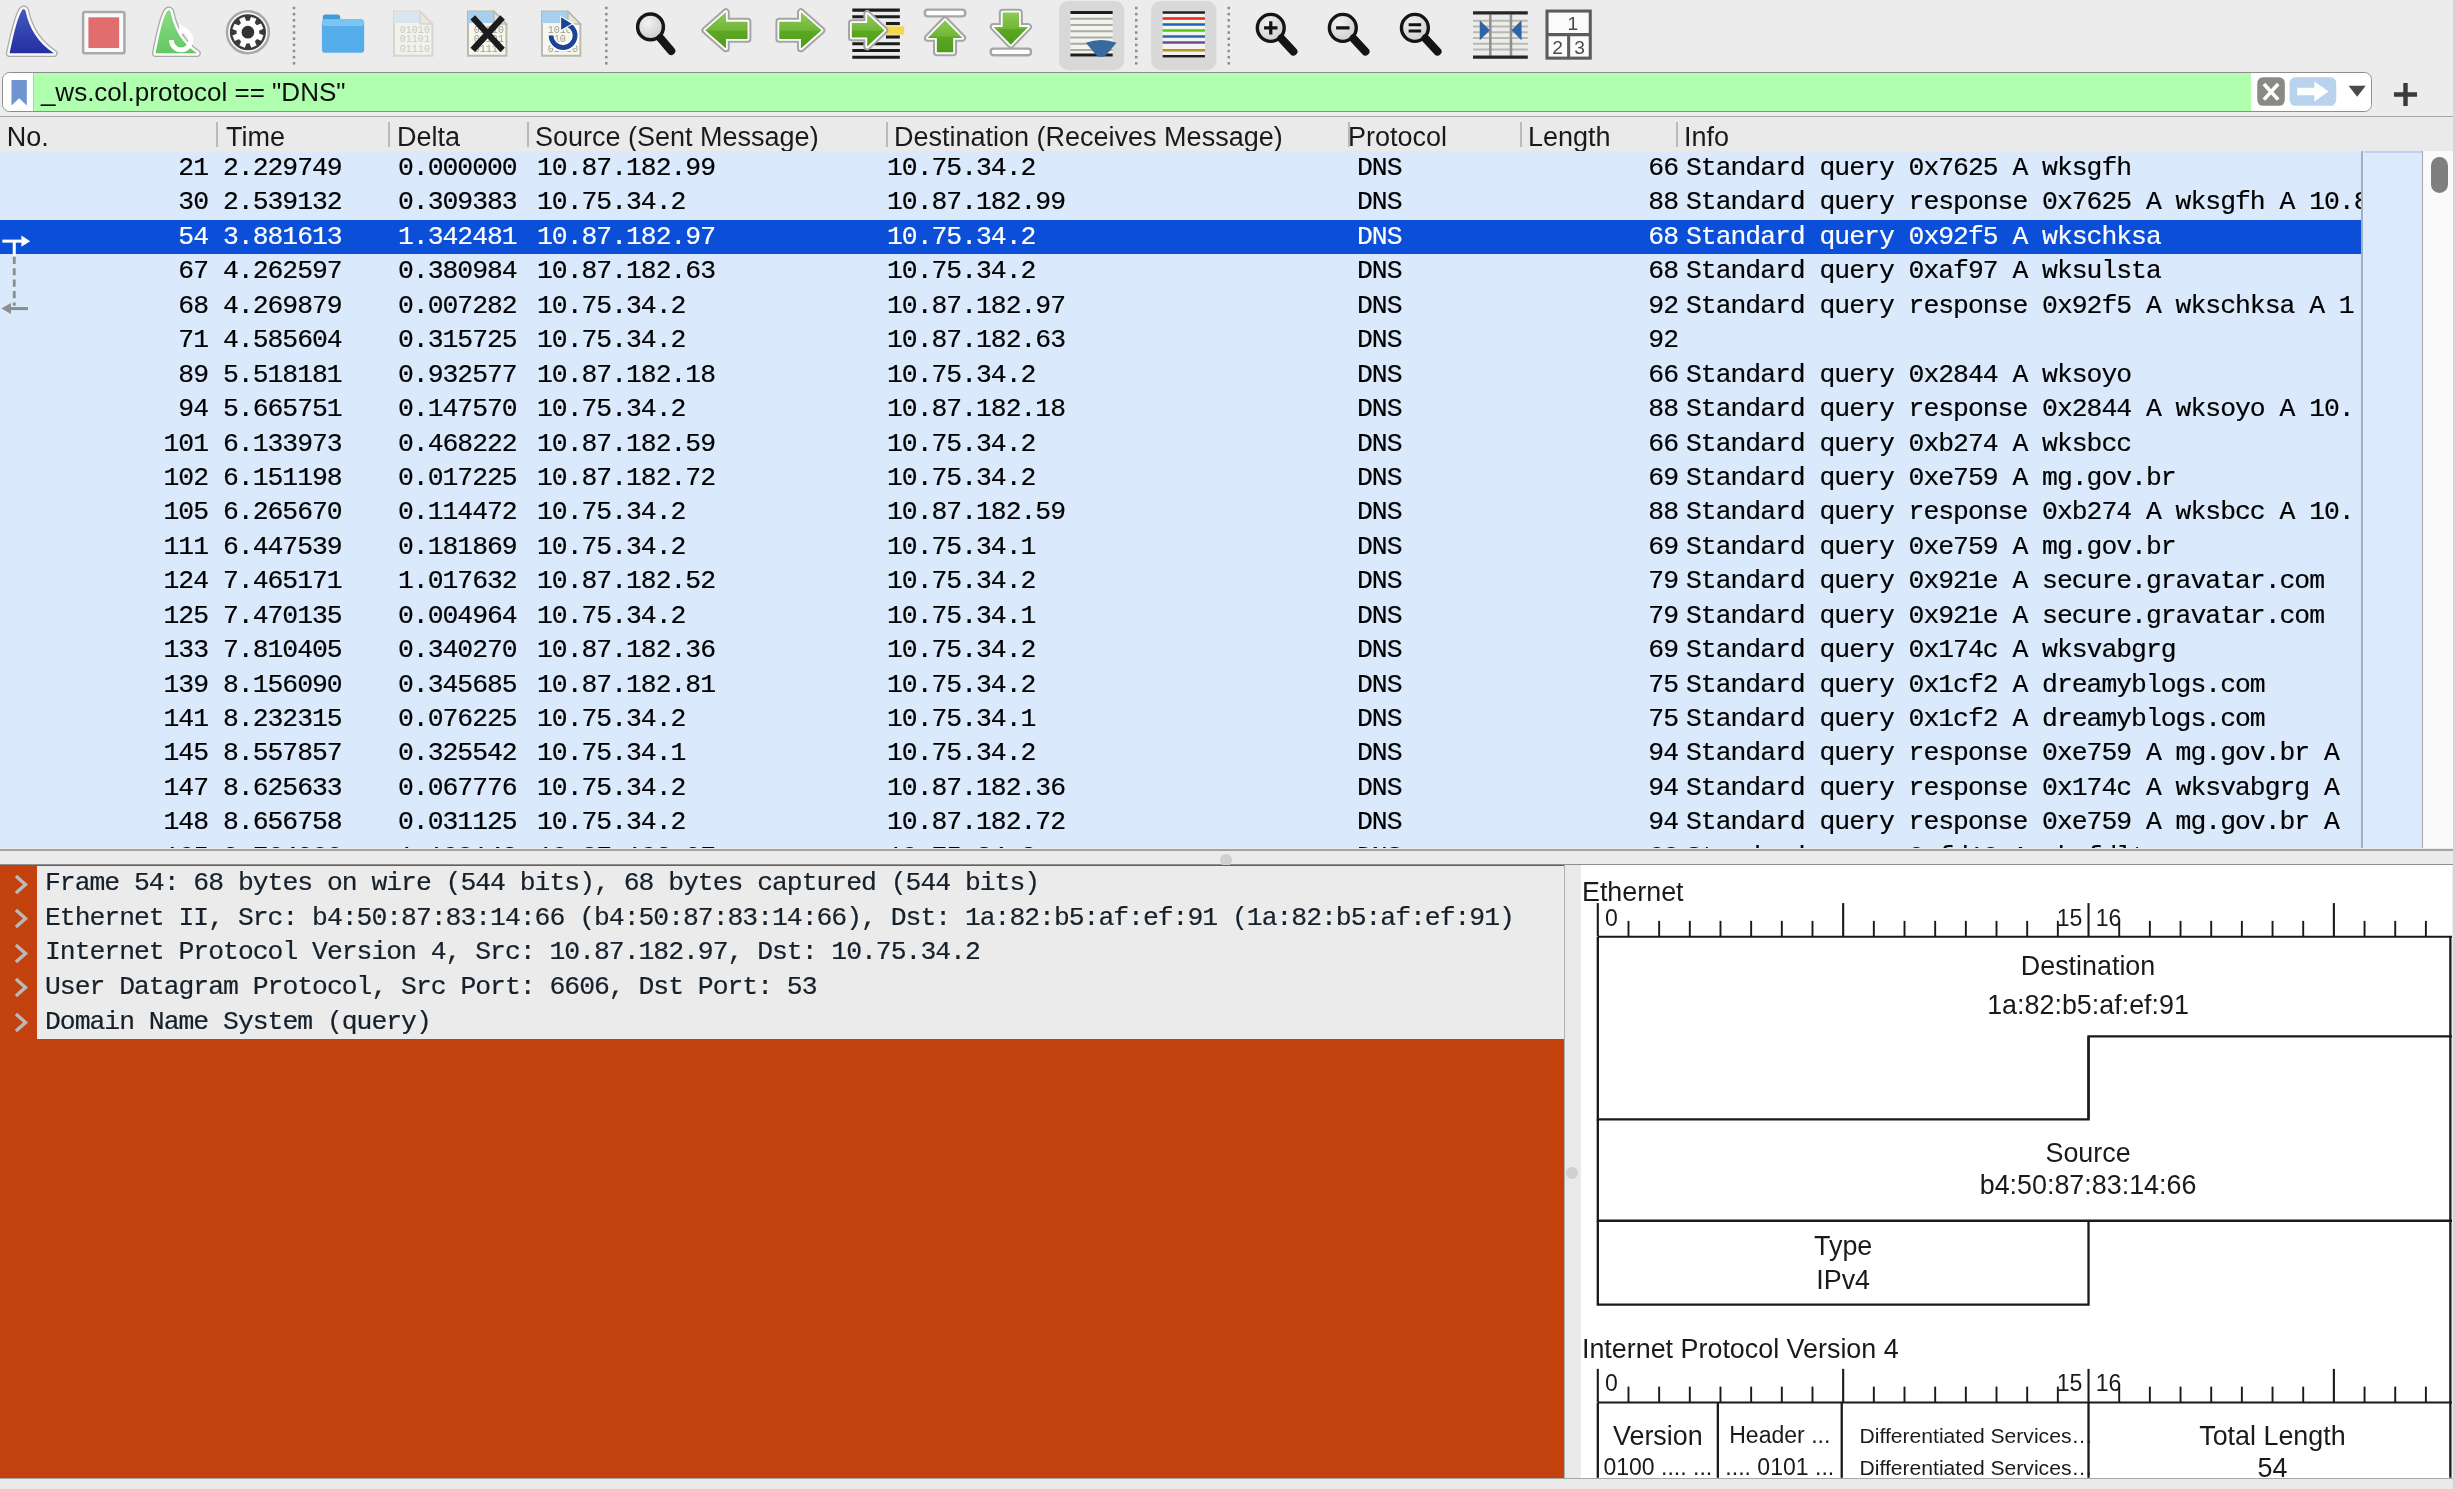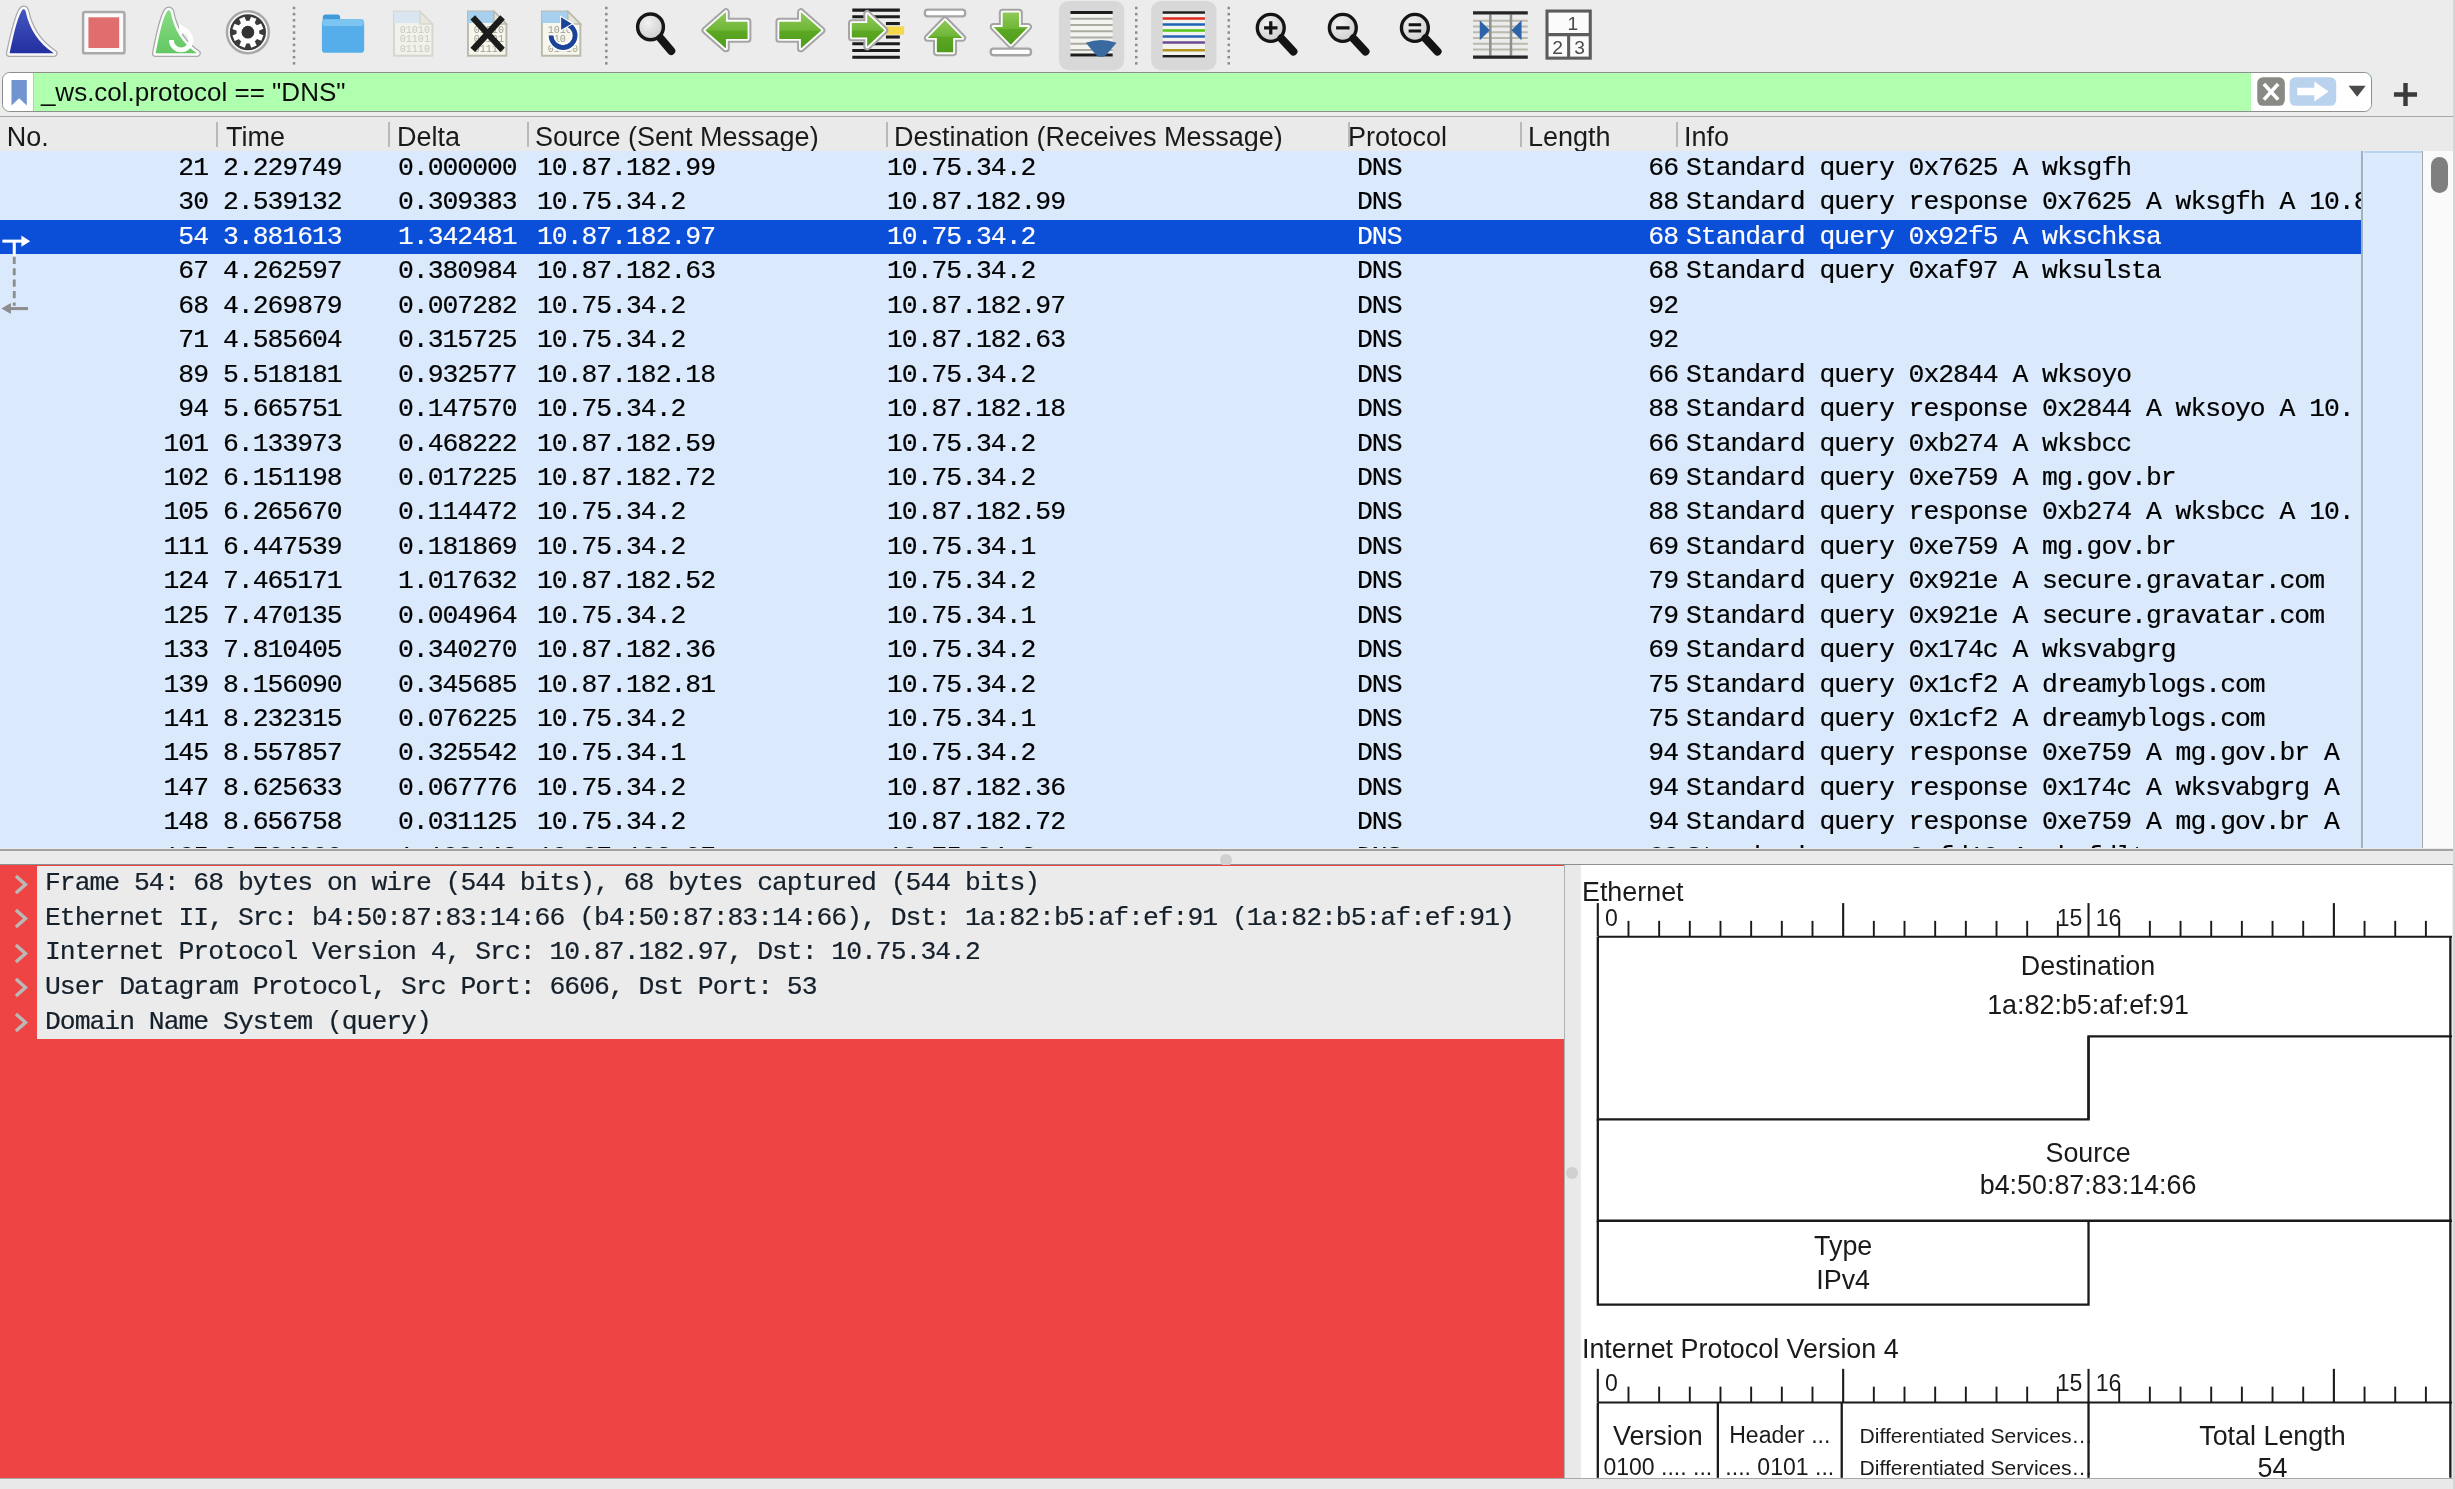--- a/index.html
+++ b/index.html
@@ -315,21 +315,21 @@
     <div class="vsep" style="left:1348px;"></div>
     <div class="vsep" style="left:1520px;"></div>
     <div class="vsep" style="left:1676px;"></div>
   </div>
 
   <div id="plist">
     <div class="row" style="top:0px;"><span class="c-no">21</span><span class="c-time">2.229749</span><span class="c-delta">0.000000</span><span class="c-src">10.87.182.99</span><span class="c-dst">10.75.34.2</span><span class="c-prot">DNS</span><span class="c-len">66</span><span class="c-info">Standard query 0x7625 A wksgfh</span></div>
     <div class="row" style="top:34px;"><span class="c-no">30</span><span class="c-time">2.539132</span><span class="c-delta">0.309383</span><span class="c-src">10.75.34.2</span><span class="c-dst">10.87.182.99</span><span class="c-prot">DNS</span><span class="c-len">88</span><span class="c-info">Standard query response 0x7625 A wksgfh A 10.87.182.99</span></div>
     <div class="row sel" style="top:69px;"><span class="c-no">54</span><span class="c-time">3.881613</span><span class="c-delta">1.342481</span><span class="c-src">10.87.182.97</span><span class="c-dst">10.75.34.2</span><span class="c-prot">DNS</span><span class="c-len">68</span><span class="c-info">Standard query 0x92f5 A wkschksa</span></div>
     <div class="row" style="top:103px;"><span class="c-no">67</span><span class="c-time">4.262597</span><span class="c-delta">0.380984</span><span class="c-src">10.87.182.63</span><span class="c-dst">10.75.34.2</span><span class="c-prot">DNS</span><span class="c-len">68</span><span class="c-info">Standard query 0xaf97 A wksulsta</span></div>
-    <div class="row" style="top:138px;"><span class="c-no">68</span><span class="c-time">4.269879</span><span class="c-delta">0.007282</span><span class="c-src">10.75.34.2</span><span class="c-dst">10.87.182.97</span><span class="c-prot">DNS</span><span class="c-len">92</span></div>
+    <div class="row" style="top:138px;"><span class="c-no">68</span><span class="c-time">4.269879</span><span class="c-delta">0.007282</span><span class="c-src">10.75.34.2</span><span class="c-dst">10.87.182.97</span><span class="c-prot">DNS</span><span class="c-len">92</span><span class="c-info">Standard query response 0x92f5 A wkschksa A 1</span></div>
     <div class="row" style="top:172px;padding-left:24px;"><span class="c-no">71</span><span class="c-time">4.585604</span><span class="c-delta">0.315725</span><span class="c-src">10.75.34.2</span><span class="c-dst">10.87.182.63</span><span class="c-prot">DNS</span><span class="c-len">92</span></div>
     <div class="row" style="top:207px;"><span class="c-no">89</span><span class="c-time">5.518181</span><span class="c-delta">0.932577</span><span class="c-src">10.87.182.18</span><span class="c-dst">10.75.34.2</span><span class="c-prot">DNS</span><span class="c-len">66</span><span class="c-info">Standard query 0x2844 A wksoyo</span></div>
     <div class="row" style="top:241px;"><span class="c-no">94</span><span class="c-time">5.665751</span><span class="c-delta">0.147570</span><span class="c-src">10.75.34.2</span><span class="c-dst">10.87.182.18</span><span class="c-prot">DNS</span><span class="c-len">88</span><span class="c-info">Standard query response 0x2844 A wksoyo A 10.</span></div>
     <div class="row" style="top:276px;"><span class="c-no">101</span><span class="c-time">6.133973</span><span class="c-delta">0.468222</span><span class="c-src">10.87.182.59</span><span class="c-dst">10.75.34.2</span><span class="c-prot">DNS</span><span class="c-len">66</span><span class="c-info">Standard query 0xb274 A wksbcc</span></div>
     <div class="row" style="top:310px;"><span class="c-no">102</span><span class="c-time">6.151198</span><span class="c-delta">0.017225</span><span class="c-src">10.87.182.72</span><span class="c-dst">10.75.34.2</span><span class="c-prot">DNS</span><span class="c-len">69</span><span class="c-info">Standard query 0xe759 A mg.gov.br</span></div>
     <div class="row" style="top:344px;"><span class="c-no">105</span><span class="c-time">6.265670</span><span class="c-delta">0.114472</span><span class="c-src">10.75.34.2</span><span class="c-dst">10.87.182.59</span><span class="c-prot">DNS</span><span class="c-len">88</span><span class="c-info">Standard query response 0xb274 A wksbcc A 10.</span></div>
     <div class="row" style="top:379px;"><span class="c-no">111</span><span class="c-time">6.447539</span><span class="c-delta">0.181869</span><span class="c-src">10.75.34.2</span><span class="c-dst">10.75.34.1</span><span class="c-prot">DNS</span><span class="c-len">69</span><span class="c-info">Standard query 0xe759 A mg.gov.br</span></div>
     <div class="row" style="top:413px;"><span class="c-no">124</span><span class="c-time">7.465171</span><span class="c-delta">1.017632</span><span class="c-src">10.87.182.52</span><span class="c-dst">10.75.34.2</span><span class="c-prot">DNS</span><span class="c-len">79</span><span class="c-info">Standard query 0x921e A secure.gravatar.com</span></div>
     <div class="row" style="top:448px;"><span class="c-no">125</span><span class="c-time">7.470135</span><span class="c-delta">0.004964</span><span class="c-src">10.75.34.2</span><span class="c-dst">10.75.34.1</span><span class="c-prot">DNS</span><span class="c-len">79</span><span class="c-info">Standard query 0x921e A secure.gravatar.com</span></div>
     <div class="row" style="top:482px;"><span class="c-no">133</span><span class="c-time">7.810405</span><span class="c-delta">0.340270</span><span class="c-src">10.87.182.36</span><span class="c-dst">10.75.34.2</span><span class="c-prot">DNS</span><span class="c-len">69</span><span class="c-info">Standard query 0x174c A wksvabgrg</span></div>
@@ -339,21 +339,21 @@
     <div class="row" style="top:620px;"><span class="c-no">147</span><span class="c-time">8.625633</span><span class="c-delta">0.067776</span><span class="c-src">10.75.34.2</span><span class="c-dst">10.87.182.36</span><span class="c-prot">DNS</span><span class="c-len">94</span><span class="c-info">Standard query response 0x174c A wksvabgrg A </span></div>
     <div class="row" style="top:654px;"><span class="c-no">148</span><span class="c-time">8.656758</span><span class="c-delta">0.031125</span><span class="c-src">10.75.34.2</span><span class="c-dst">10.87.182.72</span><span class="c-prot">DNS</span><span class="c-len">94</span><span class="c-info">Standard query response 0xe759 A mg.gov.br A </span></div>
     <div class="row" style="top:689px;"><span class="c-no">165</span><span class="c-time">9.764900</span><span class="c-delta">1.108142</span><span class="c-src">10.87.182.97</span><span class="c-dst">10.75.34.2</span><span class="c-prot">DNS</span><span class="c-len">68</span><span class="c-info">Standard query 0xfd10 A wksfdltg</span></div>
   </div>
 
   <div class="abs" style="left:0;top:849px;width:2456px;height:1.7px;background:#a3a3a3;"></div>
   <div class="abs" style="left:0;top:851px;width:2456px;height:13px;background:#ebebeb;"></div>
   <div class="abs" style="left:0;top:864px;width:2456px;height:1.4px;background:#8f8f8f;"></div>
   <div class="abs" style="left:1220px;top:854px;width:11.5px;height:11.5px;border-radius:50%;background:#d0d0d0;"></div>
 
-  <div id="dpane" class="abs" style="left:0;top:865px;width:1564px;height:613px;background:#ef4444;overflow:hidden;">
+  <div id="dpane" class="abs" style="left:0;top:865px;width:1564px;height:613px;background:#c2410c;overflow:hidden;">
     <div class="drow" style="top:1px;"></div>
     <svg class="abs" style="left:13.4px;top:8.6px;" width="15.4" height="21" viewBox="0 0 16 22">
       <polyline points="3,2 13,11 3,20" fill="none" stroke="#b9b9b9" stroke-width="3.6"></polyline>
     </svg>
     <div class="dtext" style="top:18px;">Frame 54: 68 bytes on wire (544 bits), 68 bytes captured (544 bits)</div>
     <div class="drow" style="top:36px;"></div>
     <svg class="abs" style="left:13.4px;top:43px;" width="15.4" height="21" viewBox="0 0 16 22">
       <polyline points="3,2 13,11 3,20" fill="none" stroke="#b9b9b9" stroke-width="3.6"></polyline>
     </svg>
     <div class="dtext" style="top:53px;">Ethernet II, Src: b4:50:87:83:14:66 (b4:50:87:83:14:66), Dst: 1a:82:b5:af:ef:91 (1a:82:b5:af:ef:91)</div>

